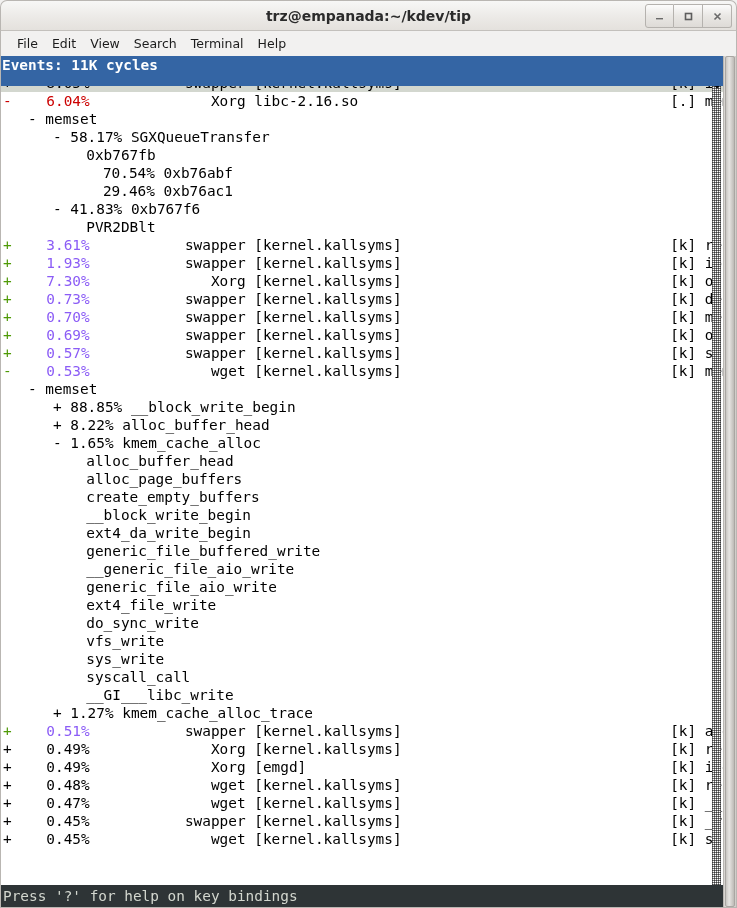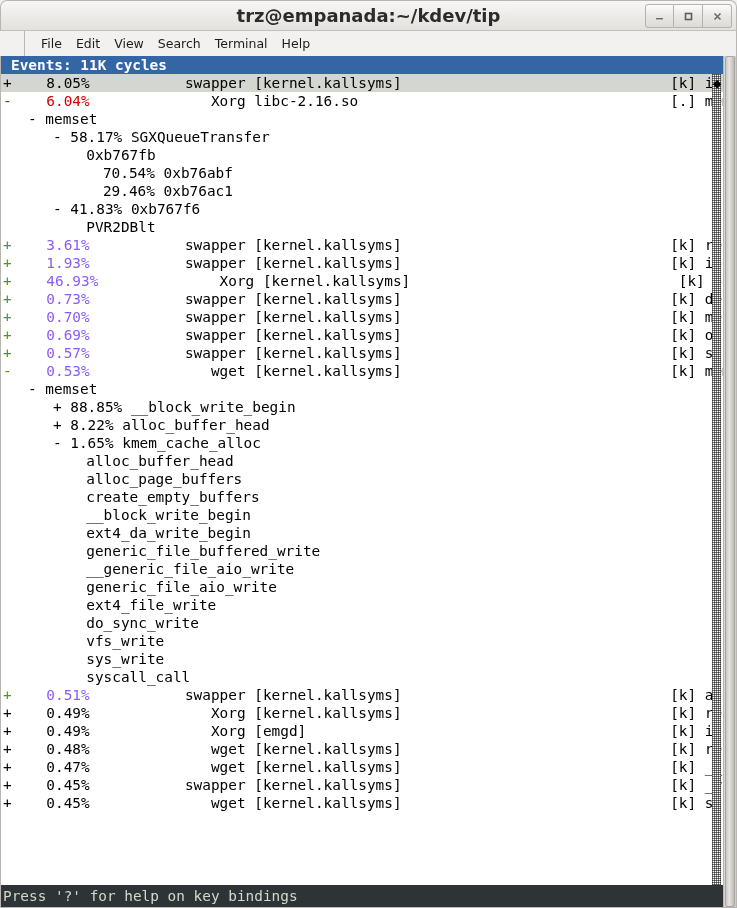--- a/index.html
+++ b/index.html
@@ -29,21 +29,21 @@
     border-top-right-radius: 7px;
     border: 1px solid #b9b6b2;
     border-bottom: 1px solid #c3c0bc;
     box-sizing: border-box;
     display: flex;
     align-items: center;
     justify-content: center;
   }
   .title-text {
     font-family: "DejaVu Sans", "Liberation Sans", sans-serif;
-    font-size: 18px;
+    font-size: 14px;
     font-weight: bold;
     color: #2b2b2b;
     letter-spacing: 0px;
     white-space: nowrap;
   }
   .winbtns {
     position: absolute;
     right: 4px; top: 3px;
     display: flex;
     height: 24px;
@@ -70,21 +70,20 @@
     background: #f2f1f0;
     border-left: 1px solid #b9b6b2;
     border-right: 1px solid #b9b6b2;
     box-sizing: border-box;
     display: flex;
     align-items: center;
     padding-left: 9px;
     font-family: "DejaVu Sans", "Liberation Sans", sans-serif;
     font-size: 12.5px;
     color: #1c1c1c;
-    margin-left: 24px;
   }
   .menu-item {
     padding: 2px 7px;
     white-space: nowrap;
   }
 
   
   .termwrap {
     flex: 1 1 auto;
     position: relative;
@@ -121,27 +120,27 @@
     border: 1px solid #a9a6a2;
     box-sizing: border-box;
     border-radius: 2px;
   }
 
   
   .events-bar {
     position: absolute;
     left: 0; top: 0;
     width: 100%;
-    height: 18px;
+    height: 30px;
     background: #3465a4;
     color: #ffffff;
     font-weight: bold;
     line-height: 18px;
     white-space: pre;
-    padding-left: 10px;
+    padding-left: 1px;
     box-sizing: border-box;
     z-index: 3;
   }
 
   
   .rows {
     position: absolute;
     left: 0; top: 18px; right: 0;
   }
   .row {
@@ -253,21 +252,21 @@
           <div class="row"><span class="fold red">-</span><span class="sym-pct red">    6.04%</span><span><span>              Xorg</span><span> libc-2.16.so                                    </span><span>[.] </span><span>memset</span></span></div>
           <div class="row"><span style="padding-left: 24.99px;">- memset</span></div>
           <div class="row"><span style="padding-left: 49.98px;">- 58.17% SGXQueueTransfer</span></div>
           <div class="row"><span style="padding-left: 83.3px;">0xb767fb</span></div>
           <div class="row"><span style="padding-left: 99.96px;">70.54% 0xb76abf</span></div>
           <div class="row"><span style="padding-left: 99.96px;">29.46% 0xb76ac1</span></div>
           <div class="row"><span style="padding-left: 49.98px;">- 41.83% 0xb767f6</span></div>
           <div class="row"><span style="padding-left: 83.3px;">PVR2DBlt</span></div>
           <div class="row"><span class="fold ">+</span><span class="sym-pct green">    3.61%</span><span><span>           swapper</span><span> [kernel.kallsyms]                               </span><span>[k] </span><span>read_hpet</span></span></div>
           <div class="row"><span class="fold ">+</span><span class="sym-pct green">    1.93%</span><span><span>           swapper</span><span> [kernel.kallsyms]                               </span><span>[k] </span><span>ioread32</span></span></div>
-          <div class="row"><span class="fold ">+</span><span class="sym-pct green">    46.93%</span><span><span>              Xorg</span><span> [kernel.kallsyms]                               </span><span>[k] </span><span>ohci_irq</span></span></div>
+          <div class="row"><span class="fold ">+</span><span class="sym-pct green">    7.30%</span><span><span>              Xorg</span><span> [kernel.kallsyms]                               </span><span>[k] </span><span>ohci_irq</span></span></div>
           <div class="row"><span class="fold ">+</span><span class="sym-pct green">    0.73%</span><span><span>           swapper</span><span> [kernel.kallsyms]                               </span><span>[k] </span><span>debug_smp_p</span></span></div>
           <div class="row"><span class="fold ">+</span><span class="sym-pct green">    0.70%</span><span><span>           swapper</span><span> [kernel.kallsyms]                               </span><span>[k] </span><span>menu_select</span></span></div>
           <div class="row"><span class="fold ">+</span><span class="sym-pct green">    0.69%</span><span><span>           swapper</span><span> [kernel.kallsyms]                               </span><span>[k] </span><span>ohci_irq</span></span></div>
           <div class="row"><span class="fold ">+</span><span class="sym-pct green">    0.57%</span><span><span>           swapper</span><span> [kernel.kallsyms]                               </span><span>[k] </span><span>sub_preempt</span></span></div>
           <div class="row"><span class="fold ">-</span><span class="sym-pct green">    0.53%</span><span><span>              wget</span><span> [kernel.kallsyms]                               </span><span>[k] </span><span>memset</span></span></div>
           <div class="row"><span style="padding-left: 24.99px;">- memset</span></div>
           <div class="row"><span style="padding-left: 49.98px;">+ 88.85% __block_write_begin</span></div>
           <div class="row"><span style="padding-left: 49.98px;">+ 8.22% alloc_buffer_head</span></div>
           <div class="row"><span style="padding-left: 49.98px;">- 1.65% kmem_cache_alloc</span></div>
           <div class="row"><span style="padding-left: 83.3px;">alloc_buffer_head</span></div>
@@ -276,20 +275,22 @@
           <div class="row"><span style="padding-left: 83.3px;">__block_write_begin</span></div>
           <div class="row"><span style="padding-left: 83.3px;">ext4_da_write_begin</span></div>
           <div class="row"><span style="padding-left: 83.3px;">generic_file_buffered_write</span></div>
           <div class="row"><span style="padding-left: 83.3px;">__generic_file_aio_write</span></div>
           <div class="row"><span style="padding-left: 83.3px;">generic_file_aio_write</span></div>
           <div class="row"><span style="padding-left: 83.3px;">ext4_file_write</span></div>
           <div class="row"><span style="padding-left: 83.3px;">do_sync_write</span></div>
           <div class="row"><span style="padding-left: 83.3px;">vfs_write</span></div>
           <div class="row"><span style="padding-left: 83.3px;">sys_write</span></div>
           <div class="row"><span style="padding-left: 83.3px;">syscall_call</span></div>
+          <div class="row"><span style="padding-left: 83.3px;">__GI___libc_write</span></div>
+          <div class="row"><span style="padding-left: 49.98px;">+ 1.27% kmem_cache_alloc_trace</span></div>
           <div class="row"><span class="fold ">+</span><span class="sym-pct green">    0.51%</span><span><span>           swapper</span><span> [kernel.kallsyms]                               </span><span>[k] </span><span>add_preempt</span></span></div>
           <div class="row"><span class="fold black">+</span><span class="sym-pct ">    0.49%</span><span><span>              Xorg</span><span> [kernel.kallsyms]                               </span><span>[k] </span><span>read_hpet</span></span></div>
           <div class="row"><span class="fold black">+</span><span class="sym-pct ">    0.49%</span><span><span>              Xorg</span><span> [emgd]                                          </span><span>[k] </span><span>igd_alter_c</span></span></div>
           <div class="row"><span class="fold black">+</span><span class="sym-pct ">    0.48%</span><span><span>              wget</span><span> [kernel.kallsyms]                               </span><span>[k] </span><span>read_hpet</span></span></div>
           <div class="row"><span class="fold black">+</span><span class="sym-pct ">    0.47%</span><span><span>              wget</span><span> [kernel.kallsyms]                               </span><span>[k] </span><span>__copy_to_u</span></span></div>
           <div class="row"><span class="fold black">+</span><span class="sym-pct ">    0.45%</span><span><span>           swapper</span><span> [kernel.kallsyms]                               </span><span>[k] </span><span>_raw_spin_l</span></span></div>
           <div class="row"><span class="fold black">+</span><span class="sym-pct ">    0.45%</span><span><span>              wget</span><span> [kernel.kallsyms]                               </span><span>[k] </span><span>sub_preempt</span></span></div>
         </div>
 
       <div class="perfscroll" id="perfscroll">

